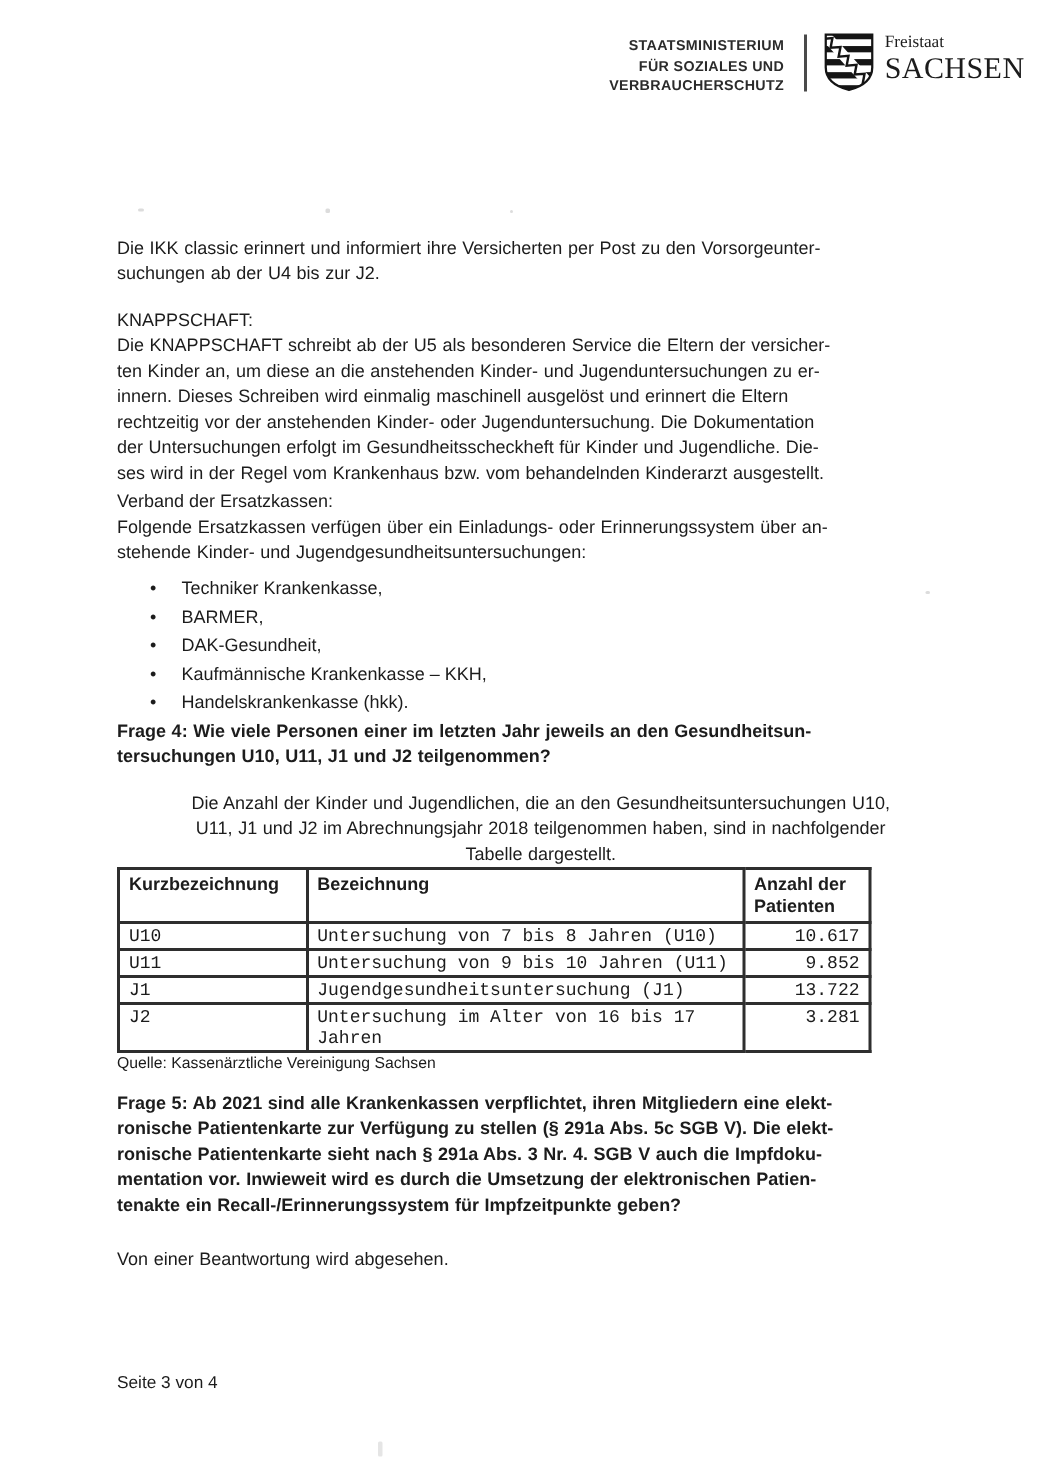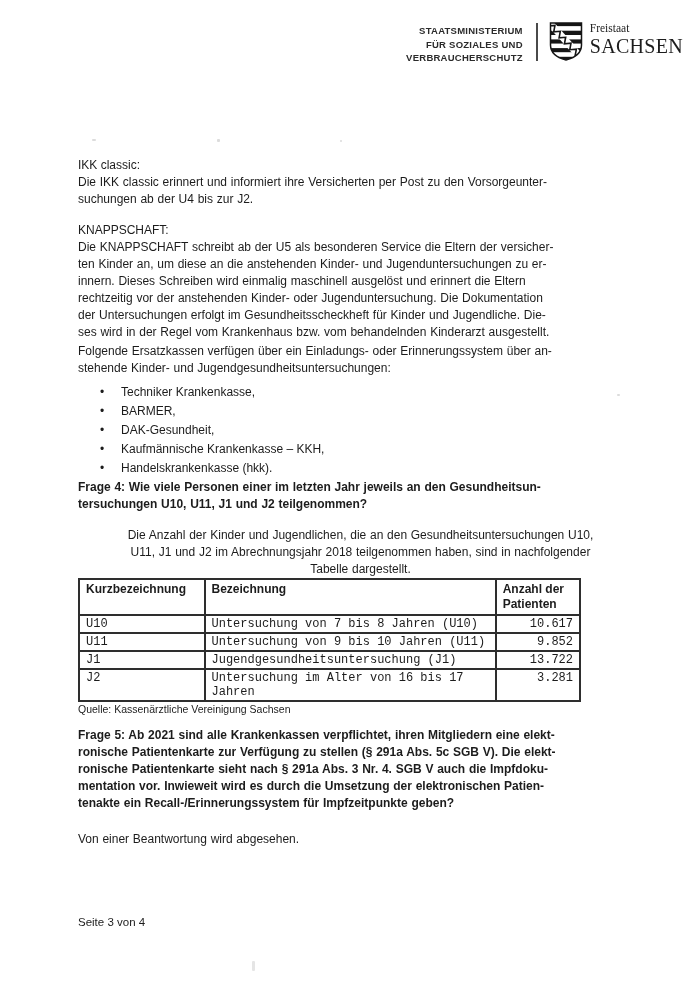--- a/index.html
+++ b/index.html
@@ -88,36 +88,36 @@
   </svg>
   <div class="state-block">
     <div class="freistaat">Freistaat</div>
     <div class="sachsen">SACHSEN</div>
   </div>
 </div>
 
 <div class="content">
 
   <div class="blk-ikk">
-    <div>IKK classic:</div>
     <div class="para">Die IKK classic erinnert und informiert ihre Versicherten per Post zu den Vorsorgeunter-
 suchungen ab der U4 bis zur J2.</div>
   </div>
 
   <div class="blk-knapp">
     <div>KNAPPSCHAFT:</div>
     <div class="para">Die KNAPPSCHAFT schreibt ab der U5 als besonderen Service die Eltern der versicher-
 ten Kinder an, um diese an die anstehenden Kinder- und Jugenduntersuchungen zu er-
 innern. Dieses Schreiben wird einmalig maschinell ausgelöst und erinnert die Eltern
 rechtzeitig vor der anstehenden Kinder- oder Jugenduntersuchung. Die Dokumentation
 der Untersuchungen erfolgt im Gesundheitsscheckheft für Kinder und Jugendliche. Die-
 ses wird in der Regel vom Krankenhaus bzw. vom behandelnden Kinderarzt ausgestellt.</div>
   </div>
 
   <div class="blk-verband">
+    <div>Verband der Ersatzkassen:</div>
     <div class="para">Folgende Ersatzkassen verfügen über ein Einladungs- oder Erinnerungssystem über an-
 stehende Kinder- und Jugendgesundheitsuntersuchungen:</div>
   </div>
 
   <div class="bullets">
 
       <div class="bullet-row">
         <span class="dot">•</span>
         <span>Techniker Krankenkasse,</span>
       </div>

